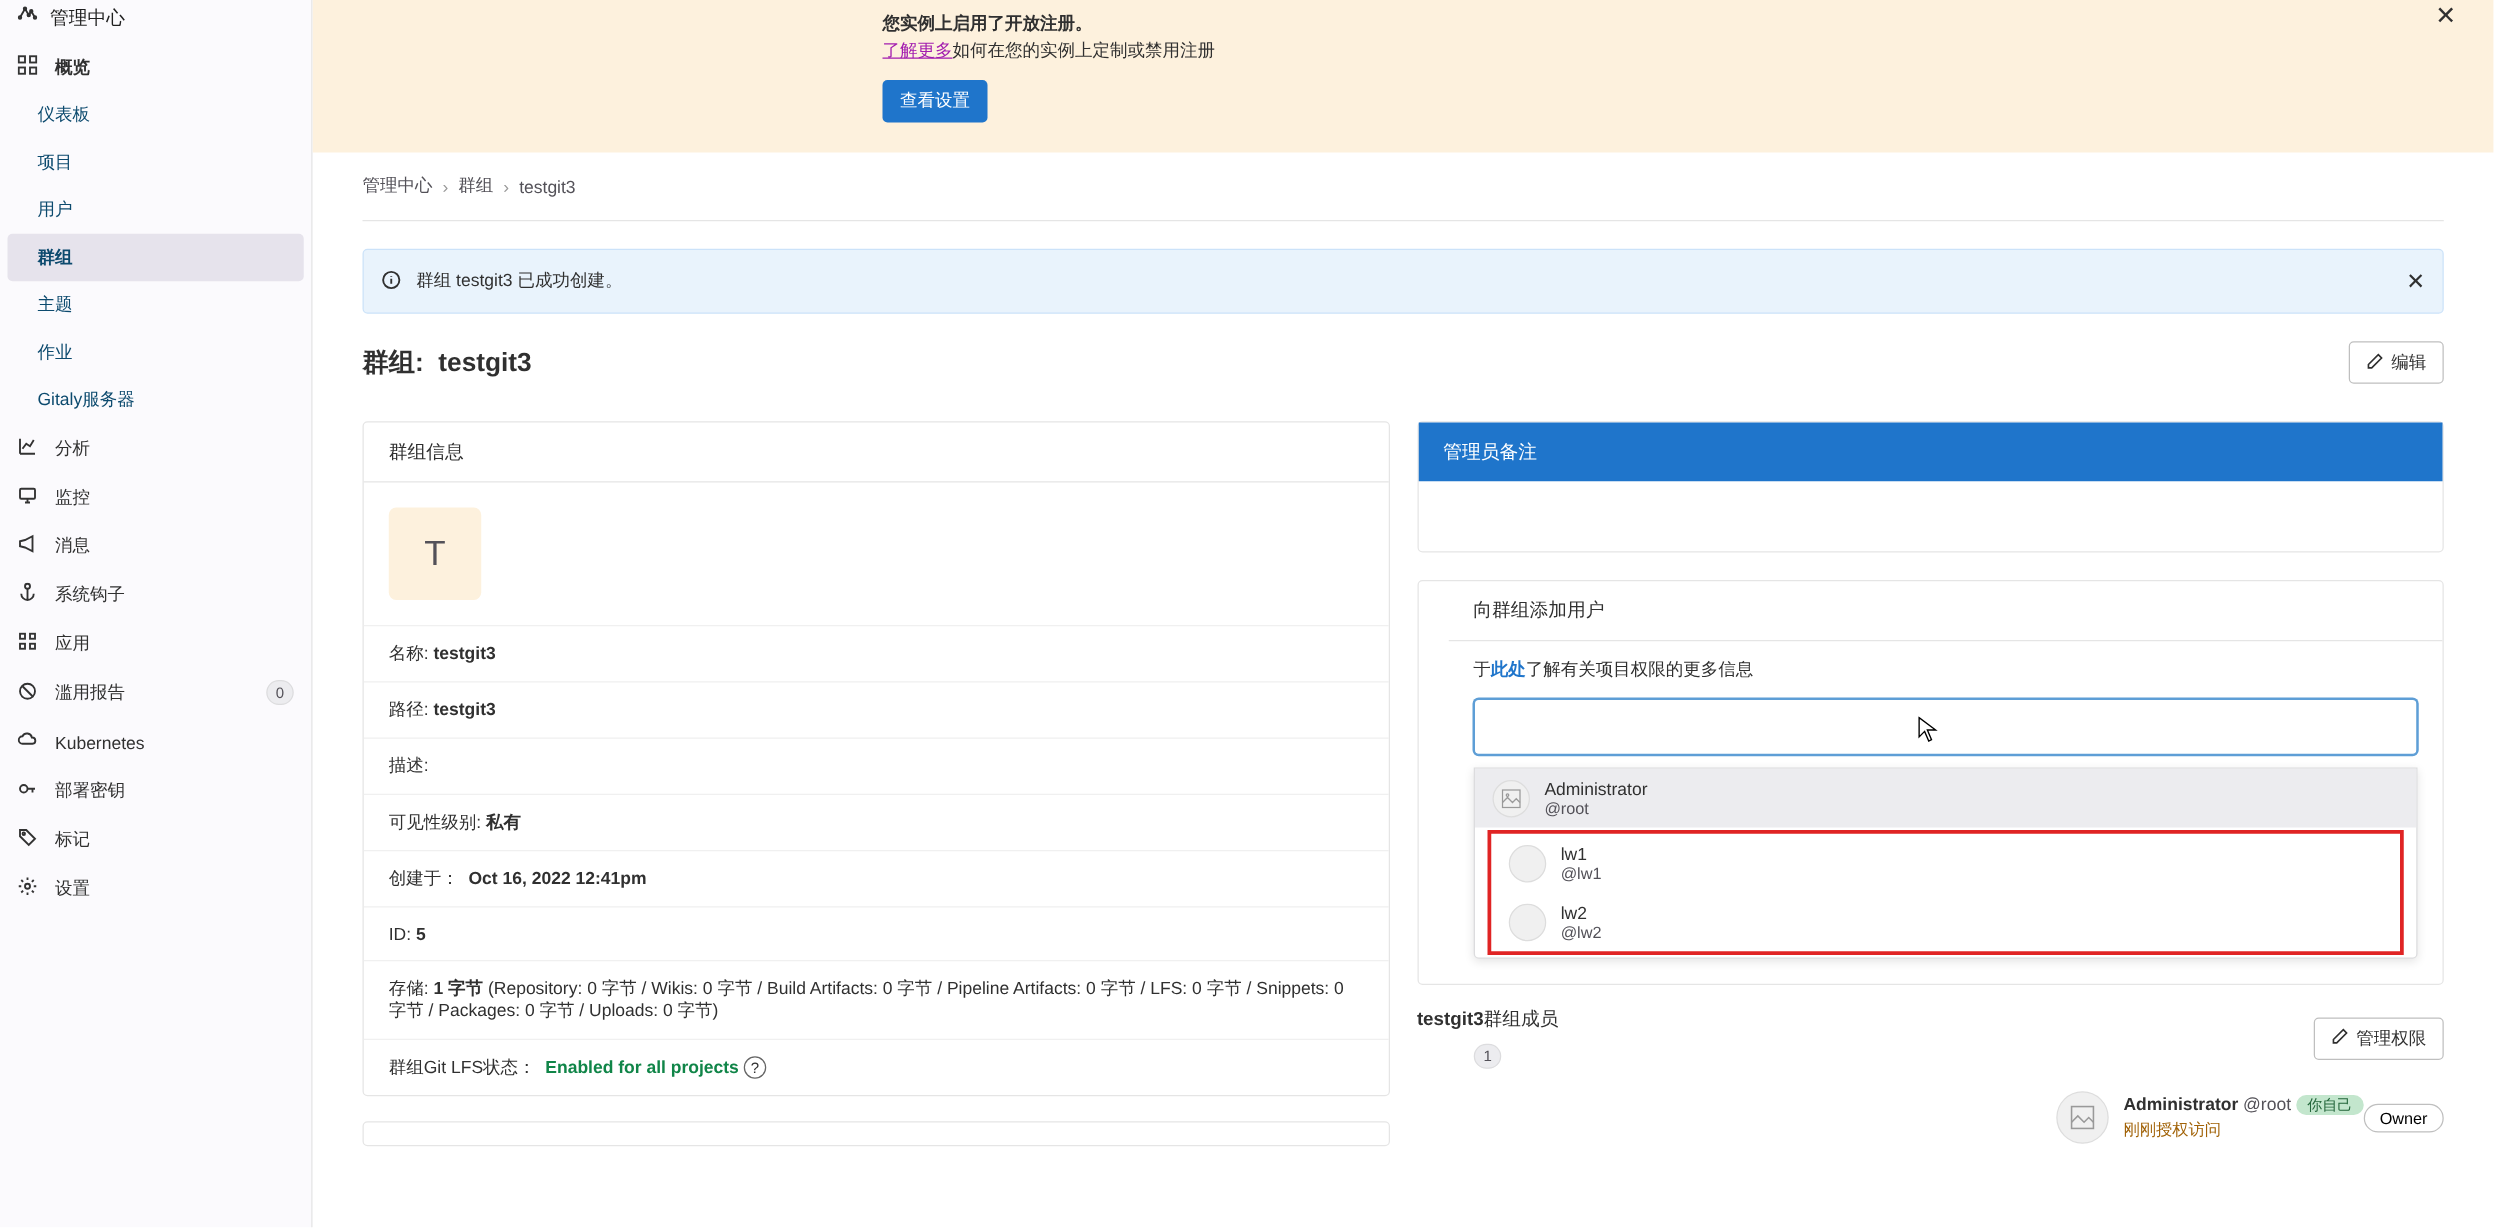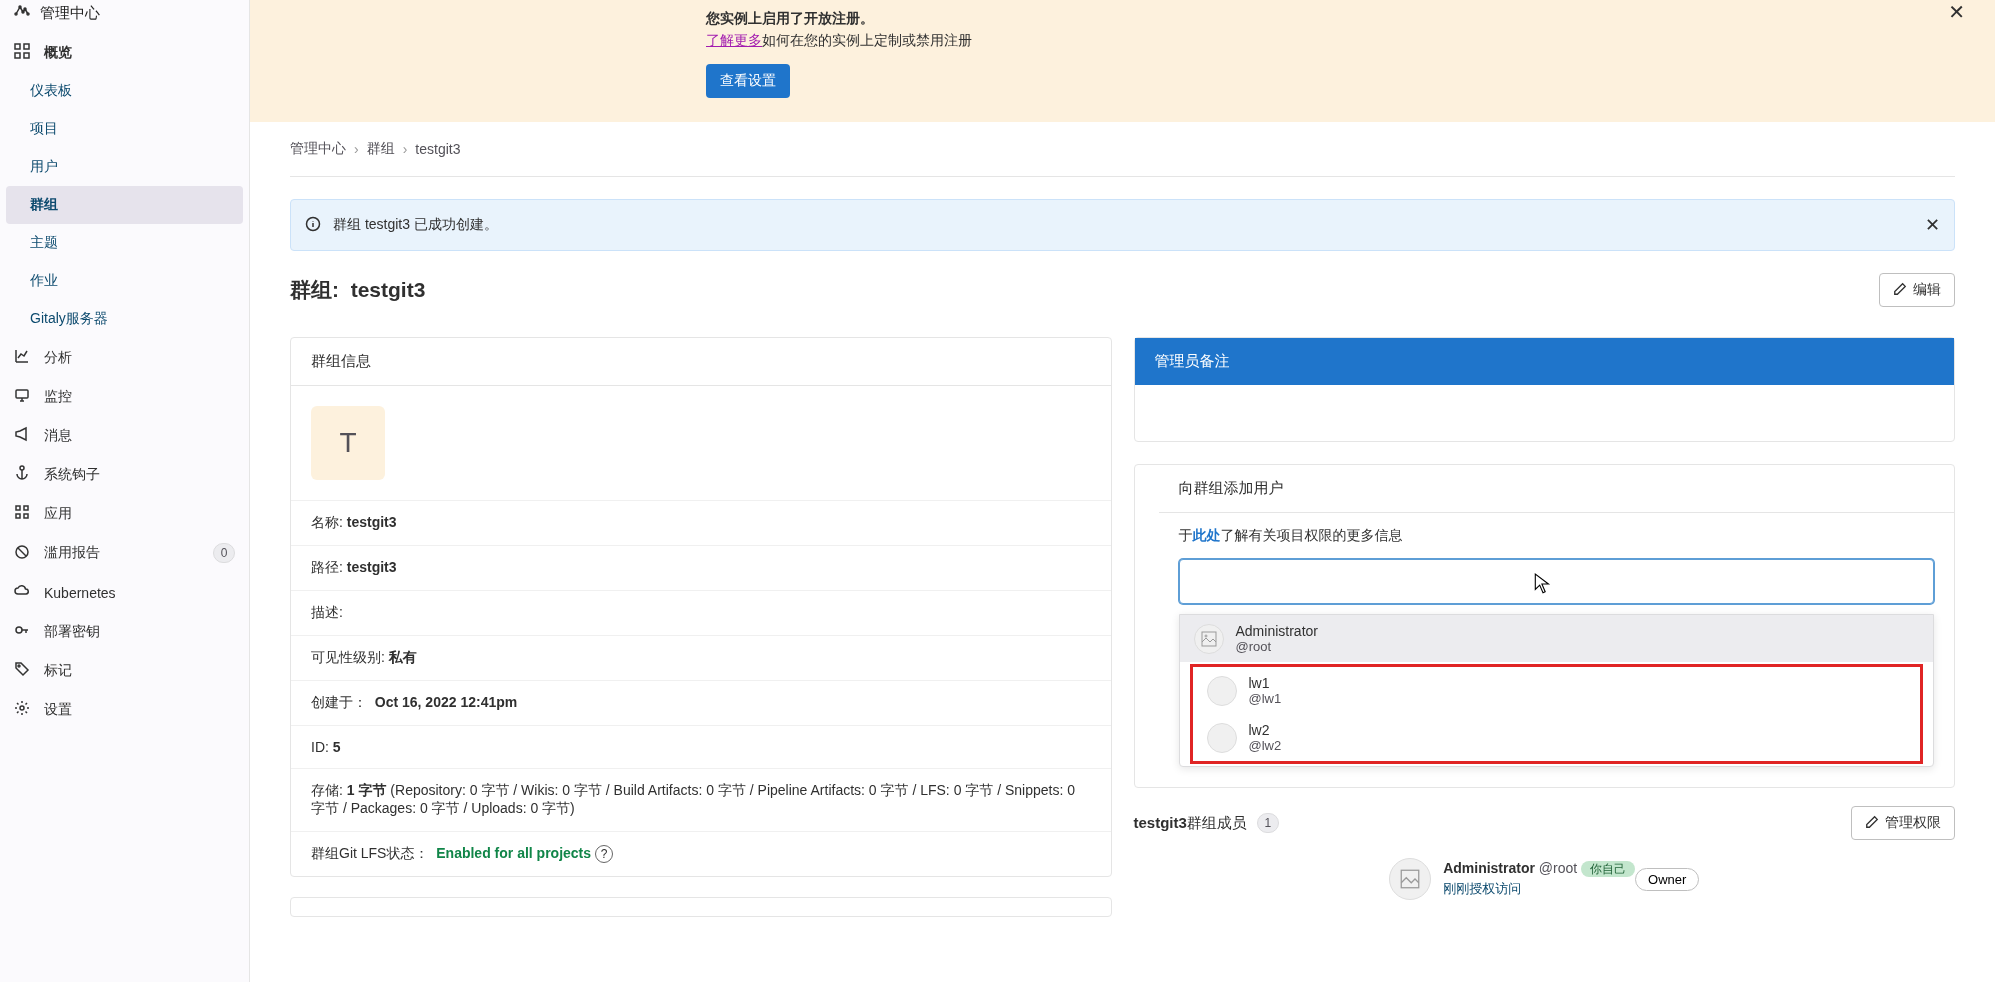--- a/index.html
+++ b/index.html
@@ -49,27 +49,27 @@
 .dropdown { margin: 10px 20px 0 20px; border: 1px solid #dcdcde; border-radius: 0 0 4px 4px; background: #fff; box-shadow: 0 2px 8px rgba(0,0,0,.1); }
 .dd-item { display: flex; align-items: center; gap: 12px; padding: 8px 14px; cursor: pointer; }
 .dd-item.hl { background: #ececef; }
 .dd-avatar { width: 30px; height: 30px; border-radius: 50%; background: #f0f0f0; border: 1px solid #ddd; flex-shrink: 0; display: flex; align-items: center; justify-content: center; }
 .dd-avatar.broken svg { width: 16px; height: 16px; }
 .dd-name { font-size: 14px; color: #303030; }
 .dd-handle { font-size: 13px; color: #535158; }
 .red-box { border: 3px solid #e02424; margin: 2px 10px 2px 10px; }
 .members-section { margin-top: 18px; }
 .members-head { display: flex; justify-content: space-between; align-items: center; padding: 0 0 8px 0; }
-.members-head .mtitle { font-size: 15px; display: inline-flex; align-items: center; gap: 10px; }
-.member-row { display: flex; align-items: center; justify-content: center; padding-top: 10px; }
+.members-head .mtitle { font-size: 15px; display: inline-flex; align-items: center; gap: 10px; flex-direction: column; }
+.member-row { display: flex; align-items: center; justify-content: flex-end; padding-top: 10px; }
 .member-left { display: flex; align-items: center; gap: 12px; }
 .member-avatar { width: 42px; height: 42px; border-radius: 50%; background: #f0f0f0; border: 1px solid #ddd; display: flex; align-items: center; justify-content: center; }
 .chip-self { background: #c3e6cd; color: #24663b; border-radius: 10px; padding: 1px 9px; font-size: 12px; }
 .role-pill { border: 1px solid #bfbfbf; border-radius: 14px; padding: 3px 12px; font-size: 13px; color: #000000; }
-.sub { font-size: 13px; color: #0c4a6e; margin-top: 2px; }
+.sub { font-size: 13px; color: #a16207; margin-top: 2px; }
 .help-circ { display: inline-flex; width: 18px; height: 18px; border: 1px solid #666; border-radius: 50%; align-items: center; justify-content: center; font-size: 12px; }
 .cursor-arrow { position: absolute; pointer-events: none; }
 .spacer20 { height: 20px; }
 </style>
 </head>
 <body>
 
 <nav class="sidebar">
   <div class="sb-head">
     <span>

